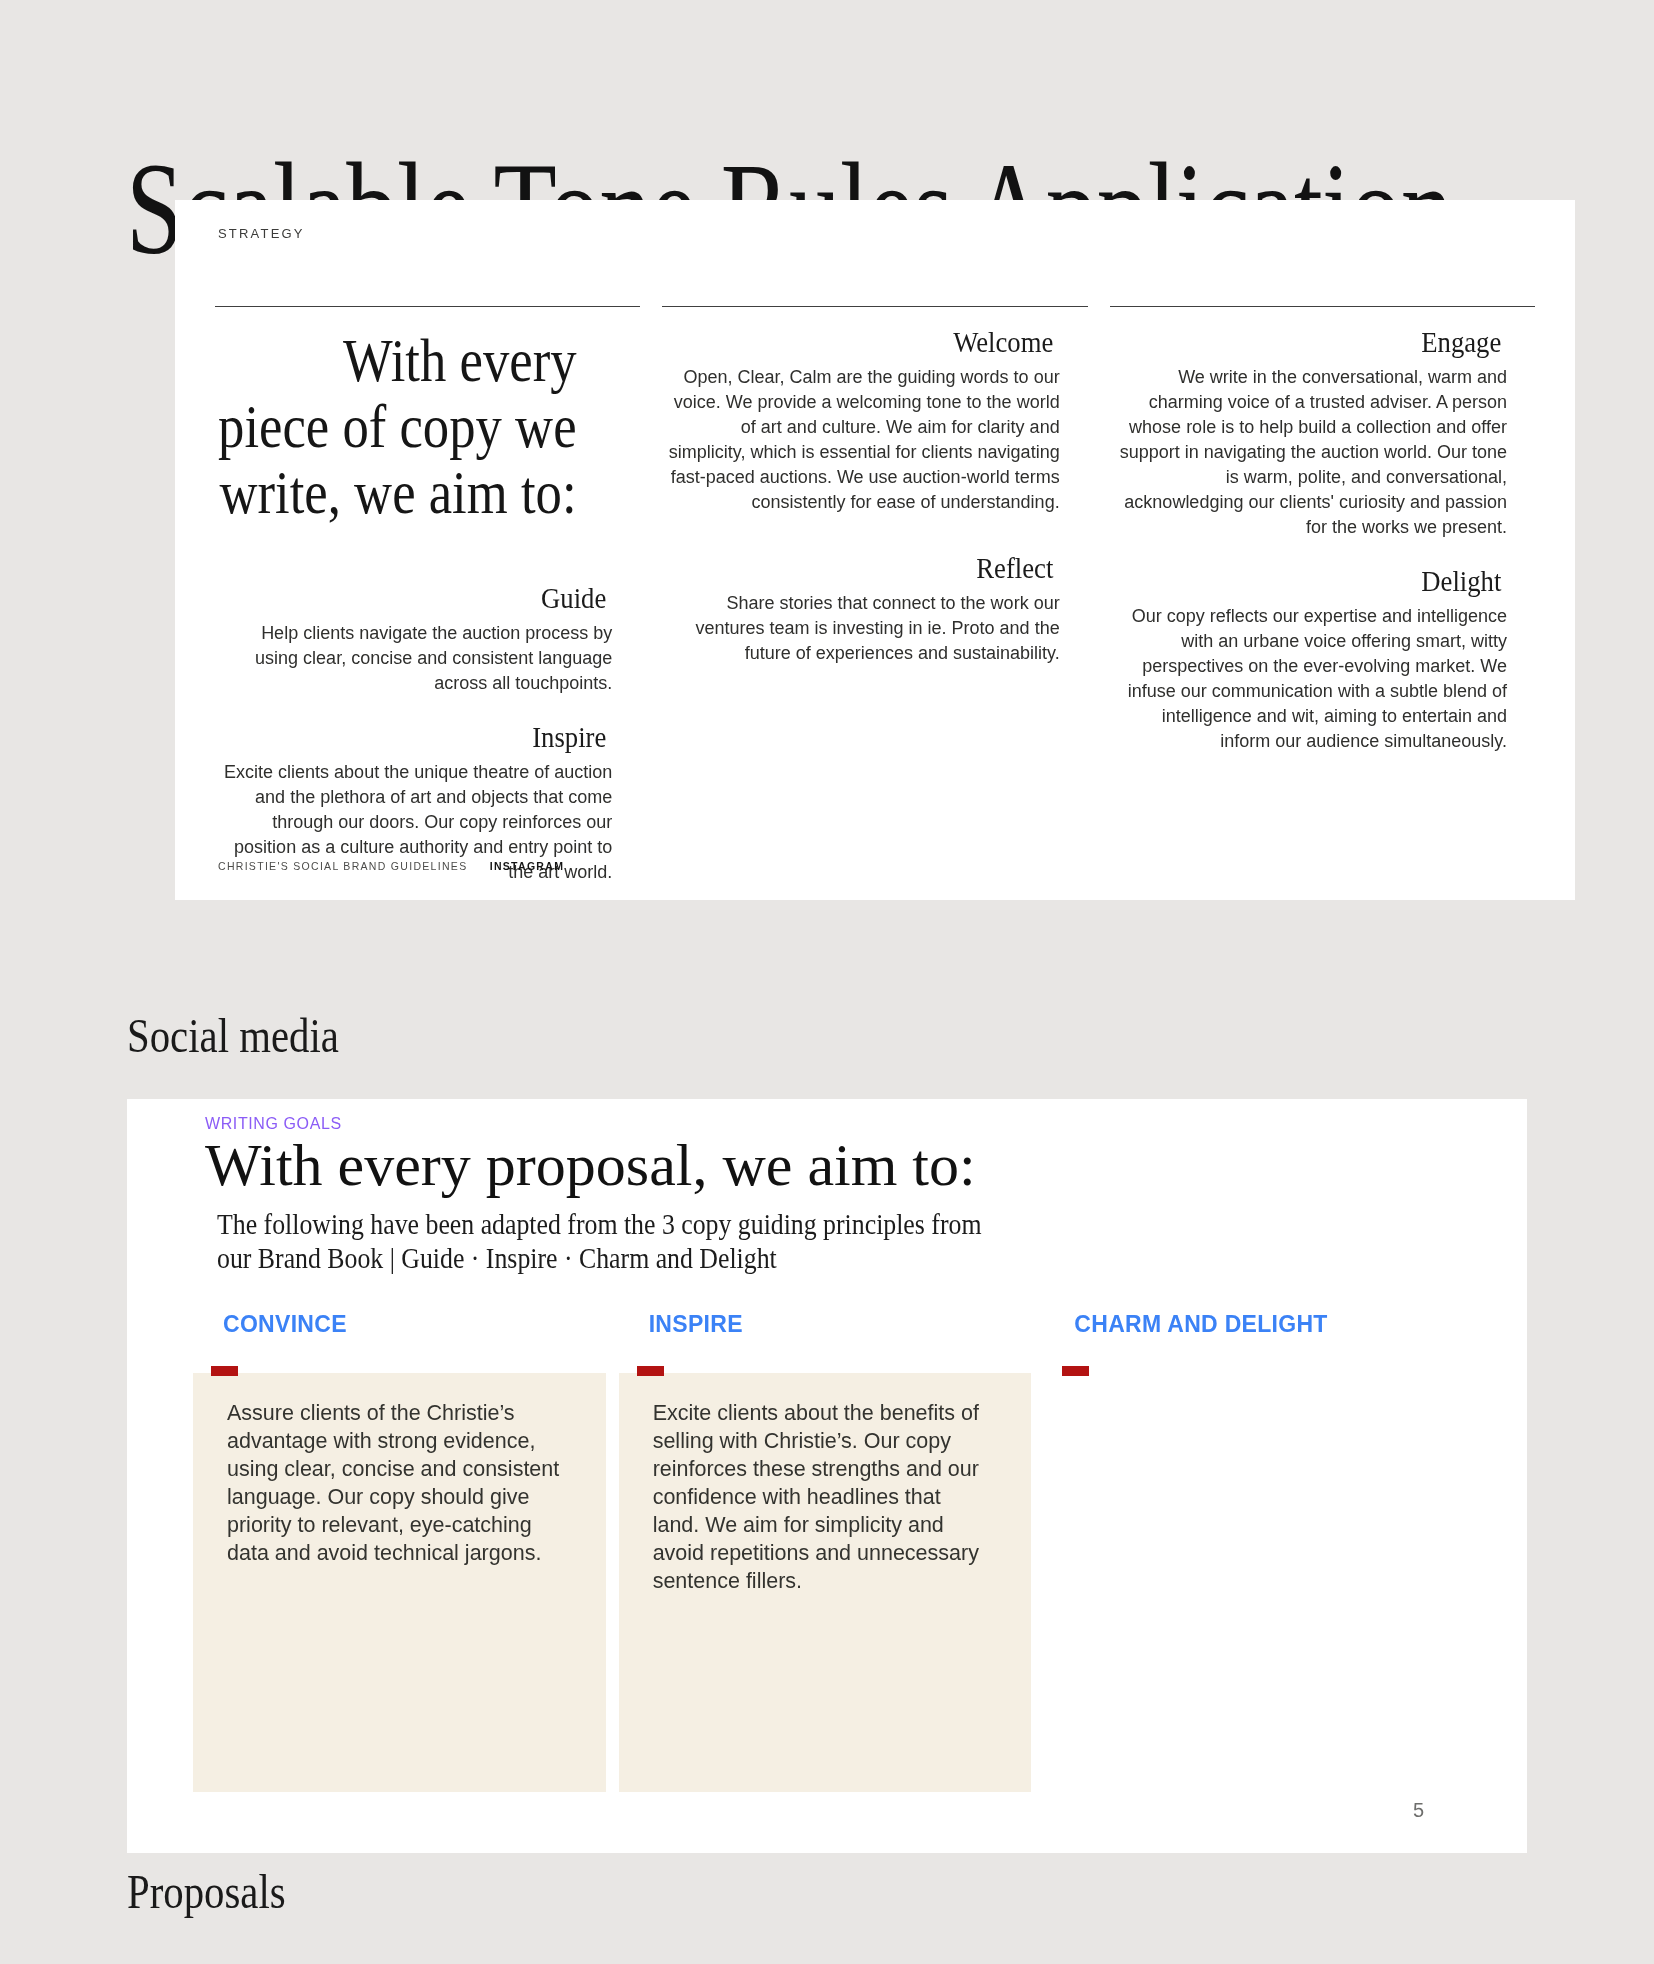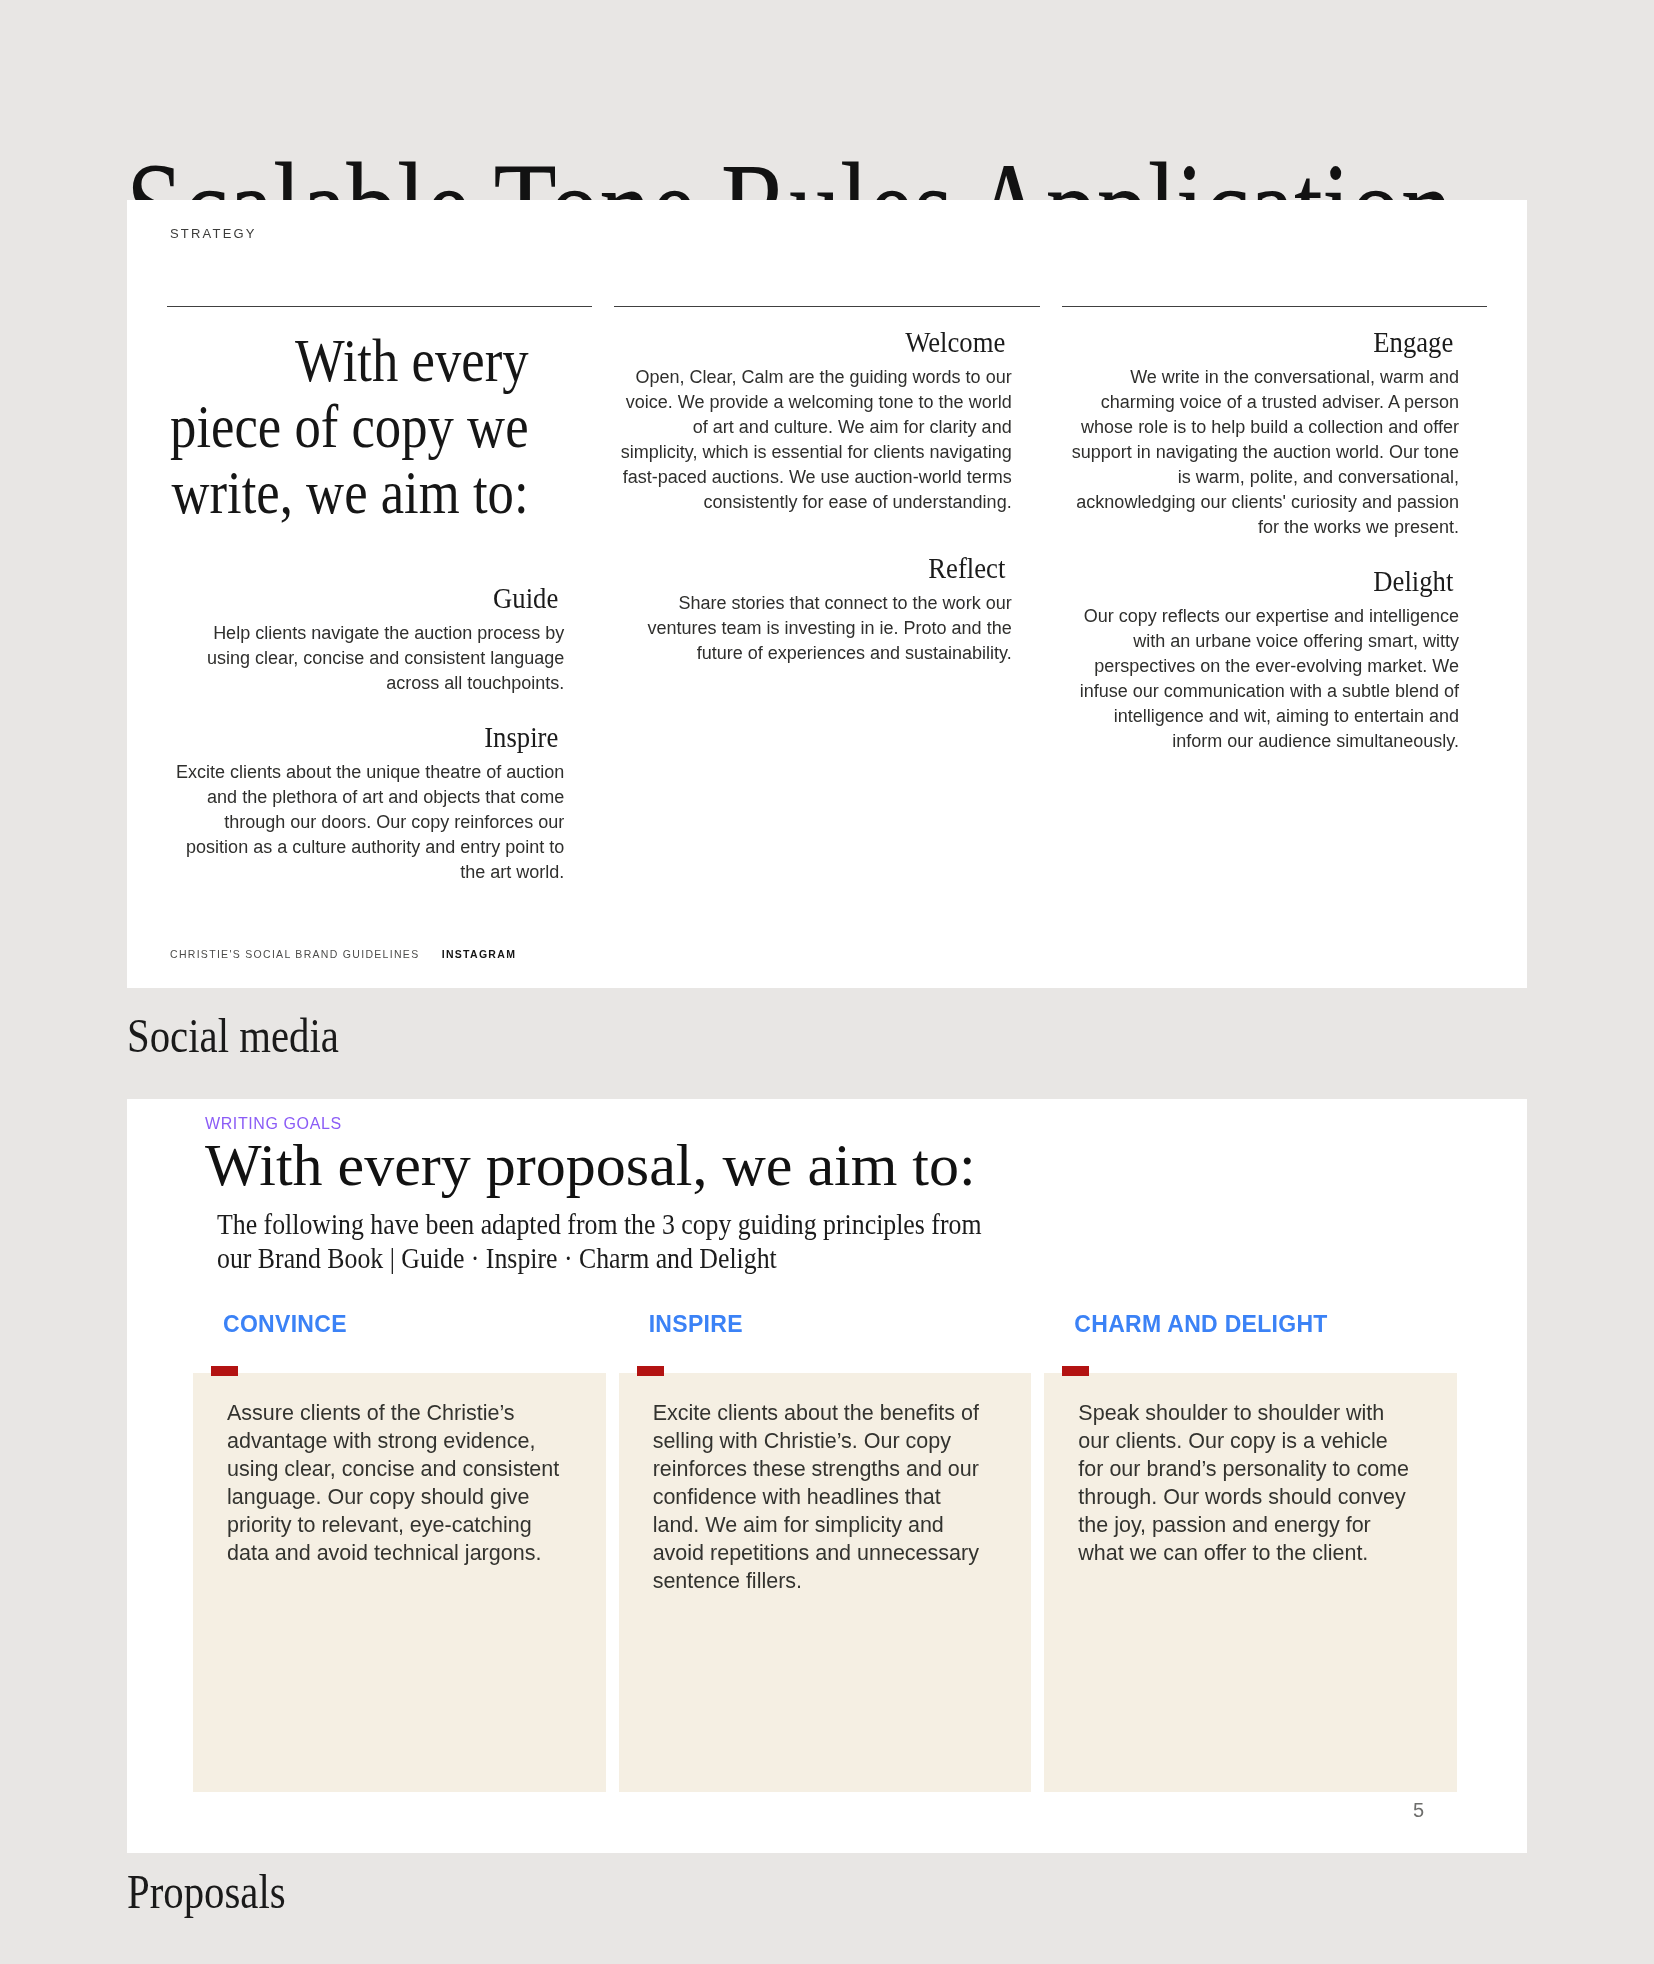--- a/index.html
+++ b/index.html
@@ -18,21 +18,21 @@
   .main-title{
     position:absolute;left:126px;top:42px;
     font-size:131px;line-height:1.2;font-weight:400;
     white-space:nowrap;color:#121212;
     transform:scaleX(0.79);transform-origin:left top;
     letter-spacing:-1px;
   }
 
   
   .card{position:absolute;left:127px;width:1400px;background:#ffffff;}
-  .card1{top:200px;height:788px;}
+  .card1{top:200px;height:700px;margin-left:48px;}
   .card2{top:1099px;height:754px;}
 
   
   .strategy-label{
     position:absolute;left:43px;top:26px;
     font-size:13px;letter-spacing:2.2px;color:#3c3c3a;font-weight:400;
   }
   .columns{
     position:absolute;left:40px;top:106px;width:1320px;
     display:grid;grid-template-columns:1fr 1fr 1fr;column-gap:22px;
@@ -194,23 +194,20 @@
         <div class="goal-heading">INSPIRE</div>
         <div class="goal-mark"></div>
         <div class="goal-box">
           <div class="goal-body">Excite clients about the benefits of selling with Christie’s. Our copy reinforces these strengths and our confidence with headlines that land. We aim for simplicity and avoid repetitions and unnecessary sentence fillers.</div>
         </div>
       </div>
 
       <div class="goal">
         <div class="goal-heading">CHARM AND DELIGHT</div>
         <div class="goal-mark"></div>
-        <div class="goal-box">
-          <div class="goal-body">Speak shoulder to shoulder with our clients. Our copy is a vehicle for our brand’s personality to come through. Our words should convey the joy, passion and energy for what we can offer to the client.</div>
-        </div>
       </div>
 
     </div>
 
     <div class="page-number">5</div>
   </section>
 
   <div class="caption caption-proposals serif">Proposals</div>
 
 </div>

